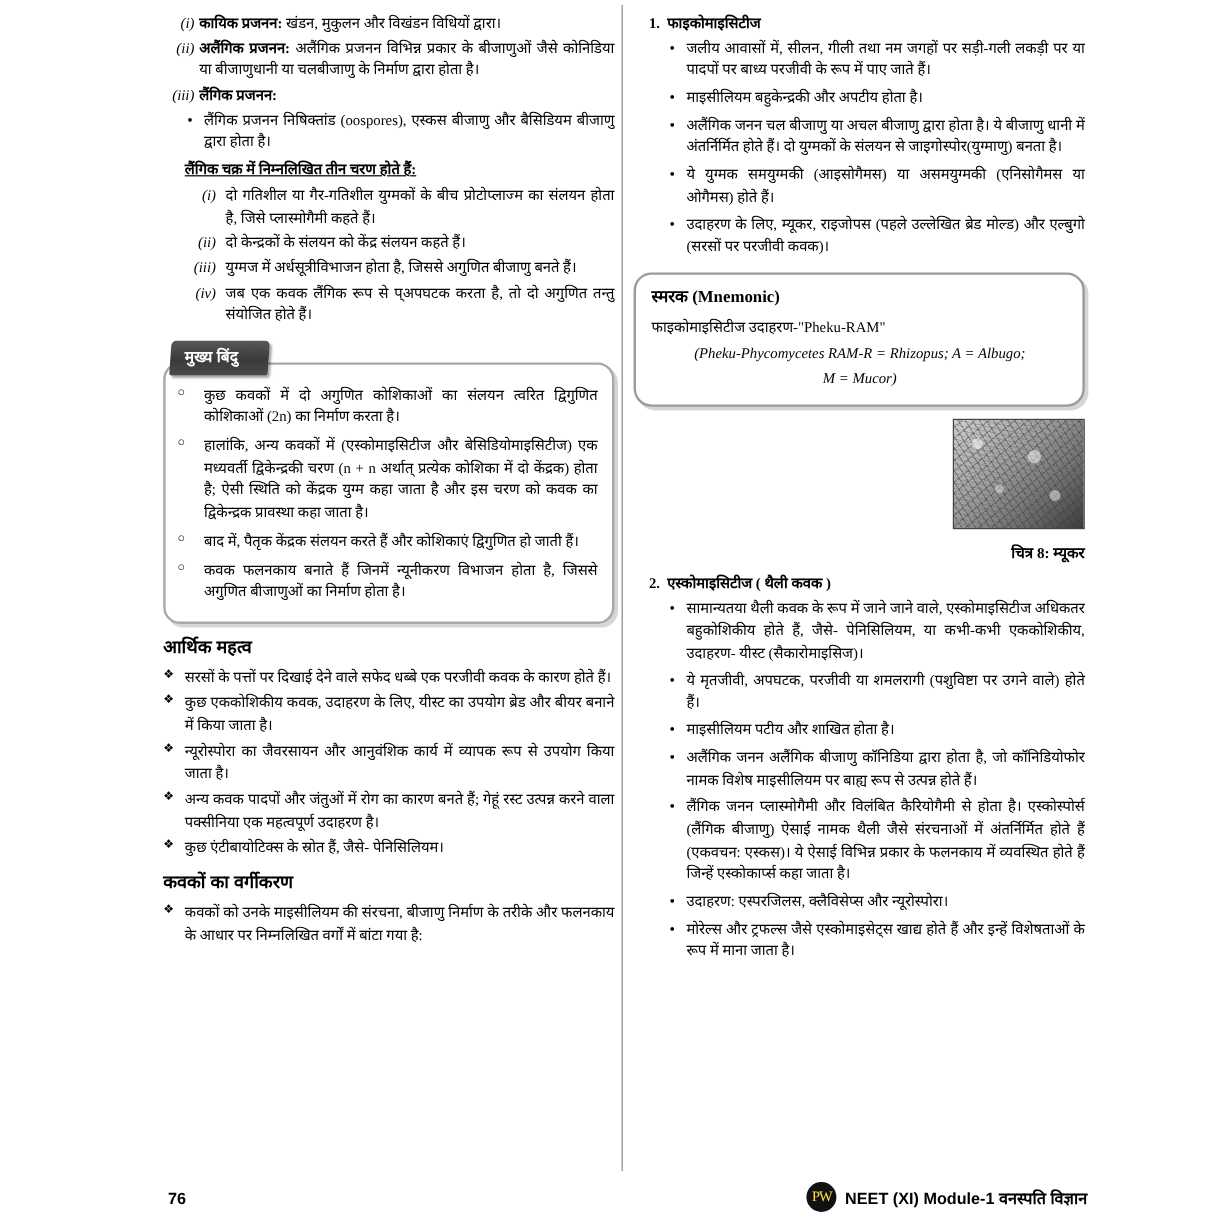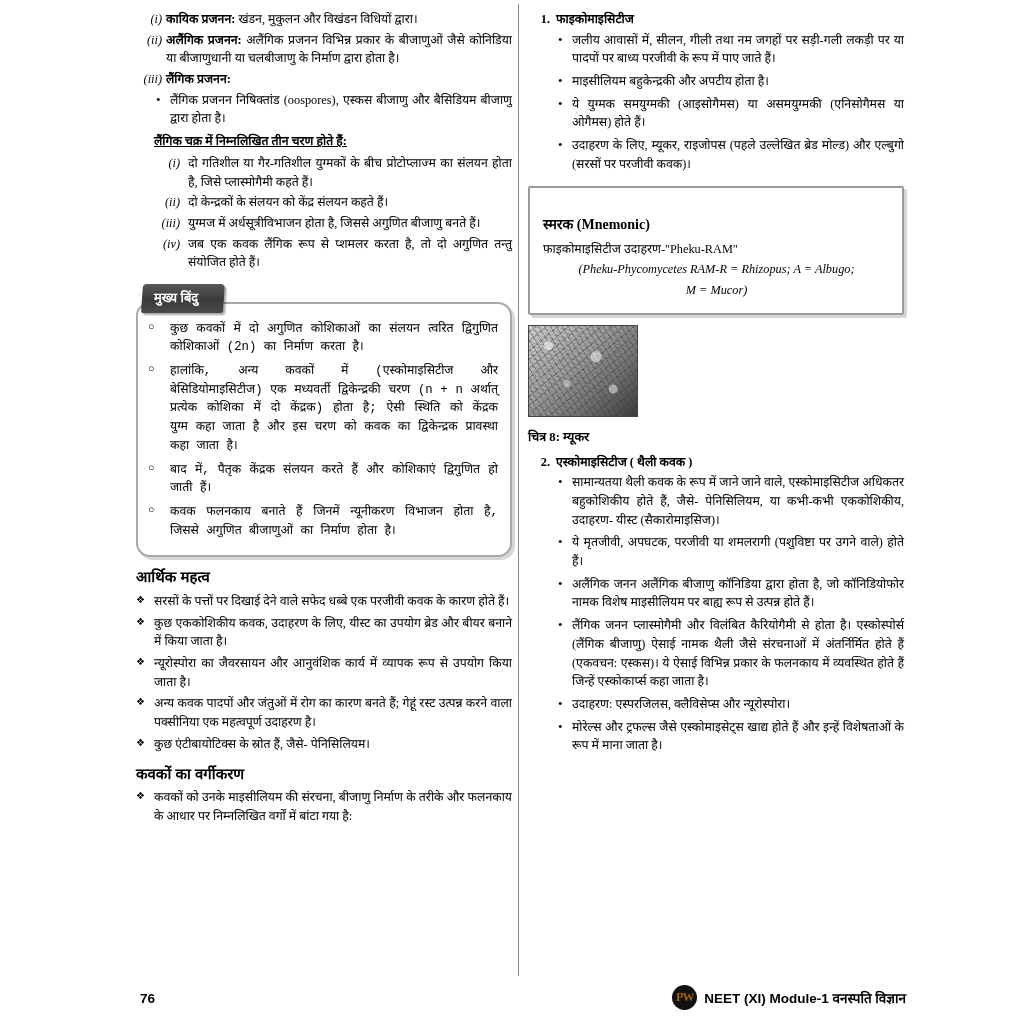--- a/index.html
+++ b/index.html
@@ -75,21 +75,20 @@
     position:absolute; left:0; top:0px;
     font-size:10px;
   }
 
   
   .cb {
     position:relative;
     padding-left:22px;
     margin-bottom:5px;
     text-align:justify;
-    font-family:Liberation Mono, monospace;
   }
   .cb:before {
     content:"\25CB";
     position:absolute; left:0; top:0;
     font-size:10.5px;
   }
 
   h3.sec {
     font-size:15px; font-weight:bold;
     margin:9px 0 3px 0;
@@ -123,36 +122,36 @@
     background:#fff;
     padding:16px 12px 10px 10px;
     box-shadow:3px 3px 0 #d6d6d6;
     position:relative;
     z-index:1;
   }
 
   
   .mn-box {
     border:2.5px solid #9b9b9b;
-    border-radius:2px;
+    border-radius:15px;
     background:#fff;
-    padding:26px 12px 11px 13px;
+    padding:9px 12px 11px 13px;
     margin:12px 0 10px 0;
     box-shadow:3px 3px 0 #d6d6d6;
   }
   .mn-title {
     font-weight:bold;
     font-size:14px;
     margin-bottom:5px;
   }
   .mn-line { margin:2px 0; font-size:12.3px; }
   .mn-center { text-align:center; }
 
   
-  .fig { margin:10px 0 2px 0; text-align:left; }
+  .fig { margin:10px 0 2px 0; text-align:right; }
   .fig-img {
     width:110px; height:92px;
     display:inline-block;
     border:1px solid #444;
     background:
       radial-gradient(circle at 18% 22%, rgba(255,255,255,.55) 0 4px, transparent 5px),
       radial-gradient(circle at 62% 34%, rgba(255,255,255,.5) 0 5px, transparent 6px),
       radial-gradient(circle at 78% 70%, rgba(255,255,255,.45) 0 4px, transparent 5px),
       radial-gradient(circle at 35% 64%, rgba(255,255,255,.4) 0 3px, transparent 4px),
       repeating-linear-gradient(58deg, rgba(60,60,60,.40) 0 1px, rgba(255,255,255,0) 1px 5px),
@@ -174,24 +173,24 @@
     position:absolute; left:140px; bottom:18px;
     font-family:"Liberation Sans", sans-serif;
     font-weight:bold; font-size:13.5px;
   }
   .brand {
     position:absolute; right:118px; bottom:14px;
     display:flex; align-items:center; gap:7px;
   }
   .brand-logo {
     width:25px; height:25px; border-radius:50%;
-    background:#111; color:#a16207;
+    background:#111; color:#fde047;
     display:flex; align-items:center; justify-content:center;
     font-family:"Liberation Serif", serif;
-    font-weight:bold; font-size:12px;
+    font-weight:normal; font-size:12px;
     letter-spacing:-1px;
   }
   .brand-text {
     font-family:"Liberation Sans", sans-serif;
     font-weight:bold; font-size:13.5px;
     white-space:nowrap;
   }
 </style>
 </head>
 <body>
@@ -230,21 +229,21 @@
     <div class="rn-item indent2">
       <span class="marker">(ii)</span>
       <span>दो केन्द्रकों के संलयन को केंद्र संलयन कहते हैं।</span>
     </div>
     <div class="rn-item indent2">
       <span class="marker">(iii)</span>
       <span>युग्मज में अर्धसूत्रीविभाजन होता है, जिससे अगुणित बीजाणु बनते हैं।</span>
     </div>
     <div class="rn-item indent2">
       <span class="marker">(iv)</span>
-      <span>जब एक कवक लैंगिक रूप से प्शमलर करता है, तो दो अगुणित तन्तु संयोजित होते हैं।</span>
+      <span>जब एक कवक लैंगिक रूप से प्अपघटक करता है, तो दो अगुणित तन्तु संयोजित होते हैं।</span>
     </div>
 
     <div class="kp-wrap">
       <div class="kp-tab">
         <span>मुख्य बिंदु</span>
       </div>
       <div class="kp-box">
         <div class="cb">
           <span>कुछ कवकों में दो अगुणित कोशिकाओं का संलयन त्वरित द्विगुणित कोशिकाओं (2n) का निर्माण करता है।</span>
         </div>
@@ -275,20 +274,21 @@
   <div class="col col-right">
 
     <div class="rn-item" style="padding-left:28px;">
       <span class="marker" style="width:22px;font-style:normal;font-weight:bold;">1.</span>
       <b>फाइकोमाइसिटीज</b>
     </div>
 
     <div style="margin-left:28px;">
       <div class="bl"><span>जलीय आवासों में, सीलन, गीली तथा नम जगहों पर सड़ी-गली लकड़ी पर या पादपों पर बाध्य परजीवी के रूप में पाए जाते हैं।</span></div>
       <div class="bl"><span>माइसीलियम बहुकेन्द्रकी और अपटीय होता है।</span></div>
+      <div class="bl"><span>अलैंगिक जनन चल बीजाणु या अचल बीजाणु द्वारा होता है। ये बीजाणु धानी में अंतर्निर्मित होते हैं। दो युग्मकों के संलयन से जाइगोस्पोर(युग्माणु) बनता है।</span></div>
       <div class="bl"><span>ये युग्मक समयुग्मकी (आइसोगैमस) या असमयुग्मकी (एनिसोगैमस या ओगैमस) होते हैं।</span></div>
       <div class="bl"><span>उदाहरण के लिए, म्यूकर, राइजोपस (पहले उल्लेखित ब्रेड मोल्ड) और एल्बुगो (सरसों पर परजीवी कवक)।</span></div>
     </div>
 
     <div class="mn-box">
       <div class="mn-title">स्मरक (Mnemonic)</div>
       <div class="mn-line">फाइकोमाइसिटीज उदाहरण-"Pheku-RAM"</div>
       <div class="mn-line mn-center" style="font-style:italic;">(Pheku-Phycomycetes RAM-R = Rhizopus; A = Albugo;</div>
       <div class="mn-line mn-center" style="font-style:italic;">M = Mucor)</div>
     </div>
@@ -302,20 +302,21 @@
     </div>
 
     <div class="rn-item" style="padding-left:28px;margin-top:6px;">
       <span class="marker" style="width:22px;font-style:normal;font-weight:bold;">2.</span>
       <b>एस्कोमाइसिटीज ( थैली कवक )</b>
     </div>
 
     <div style="margin-left:28px;">
       <div class="bl"><span>सामान्यतया थैली कवक के रूप में जाने जाने वाले, एस्कोमाइसिटीज अधिकतर बहुकोशिकीय होते हैं, जैसे- पेनिसिलियम, या कभी-कभी एककोशिकीय, उदाहरण- यीस्ट (सैकारोमाइसिज)।</span></div>
       <div class="bl"><span>ये मृतजीवी, अपघटक, परजीवी या शमलरागी (पशुविष्टा पर उगने वाले) होते हैं।</span></div>
+      <div class="bl"><span>माइसीलियम पटीय और शाखित होता है।</span></div>
       <div class="bl"><span>अलैंगिक जनन अलैंगिक बीजाणु कॉनिडिया द्वारा होता है, जो कॉनिडियोफोर नामक विशेष माइसीलियम पर बाह्य रूप से उत्पन्न होते हैं।</span></div>
       <div class="bl"><span>लैंगिक जनन प्लास्मोगैमी और विलंबित कैरियोगैमी से होता है। एस्कोस्पोर्स (लैंगिक बीजाणु) ऐसाई नामक थैली जैसे संरचनाओं में अंतर्निर्मित होते हैं (एकवचन: एस्कस)। ये ऐसाई विभिन्न प्रकार के फलनकाय में व्यवस्थित होते हैं जिन्हें एस्कोकार्प्स कहा जाता है।</span></div>
       <div class="bl"><span>उदाहरण: एस्परजिलस, क्लैविसेप्स और न्यूरोस्पोरा।</span></div>
       <div class="bl"><span>मोरेल्स और ट्रफल्स जैसे एस्कोमाइसेट्स खाद्य होते हैं और इन्हें विशेषताओं के रूप में माना जाता है।</span></div>
     </div>
 
     <div class="fig" style="margin-top:14px;">
       <div class="fig-blank"></div>
     </div>
 

